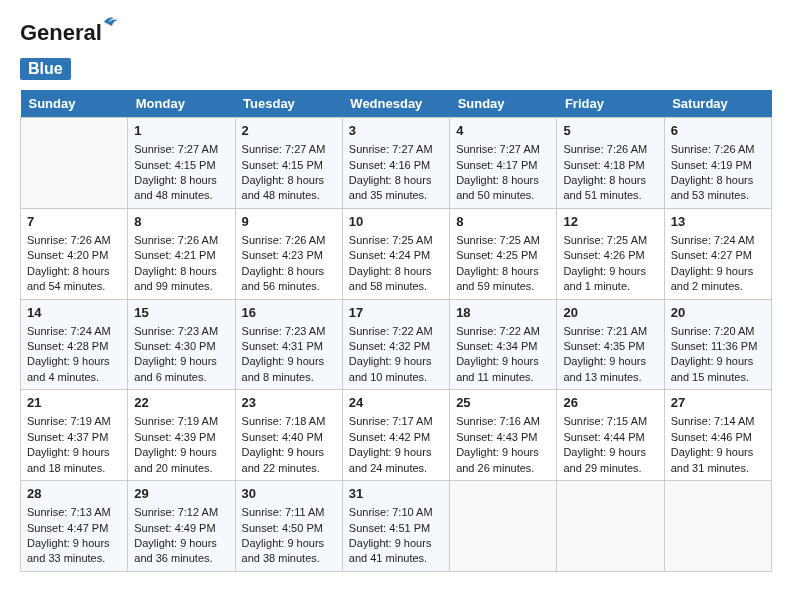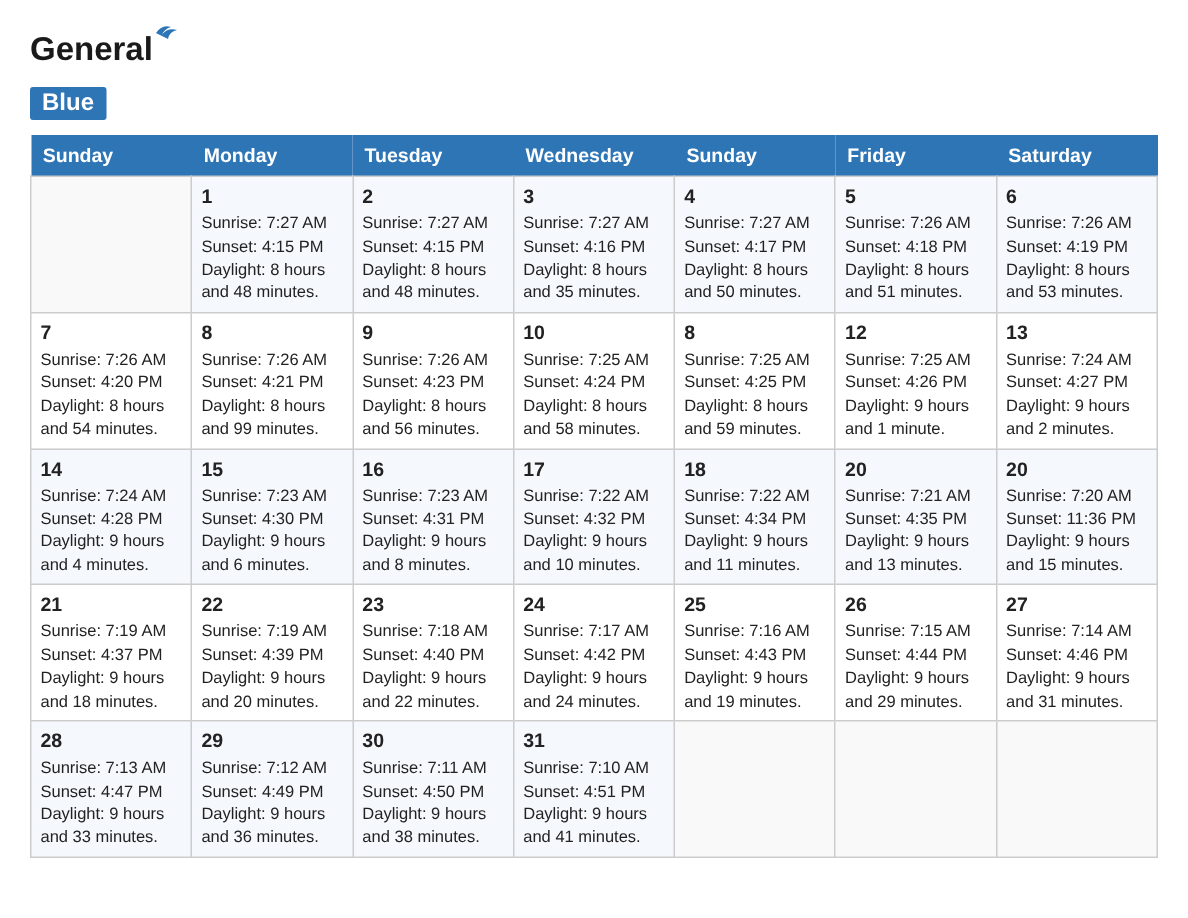--- a/index.html
+++ b/index.html
@@ -279,21 +279,21 @@
           <div>Sunrise: 7:17 AM</div>
           <div>Sunset: 4:42 PM</div>
           <div>Daylight: 9 hours</div>
           <div>and 24 minutes.</div>
         </td>
         <td>
           <span class="day-num">25</span>
           <div>Sunrise: 7:16 AM</div>
           <div>Sunset: 4:43 PM</div>
           <div>Daylight: 9 hours</div>
-          <div>and 19 minutes.</div>
+          <div>and 26 minutes.</div>
         </td>
         <td>
           <span class="day-num">26</span>
           <div>Sunrise: 7:15 AM</div>
           <div>Sunset: 4:44 PM</div>
           <div>Daylight: 9 hours</div>
           <div>and 29 minutes.</div>
         </td>
         <td>
           <span class="day-num">27</span>

